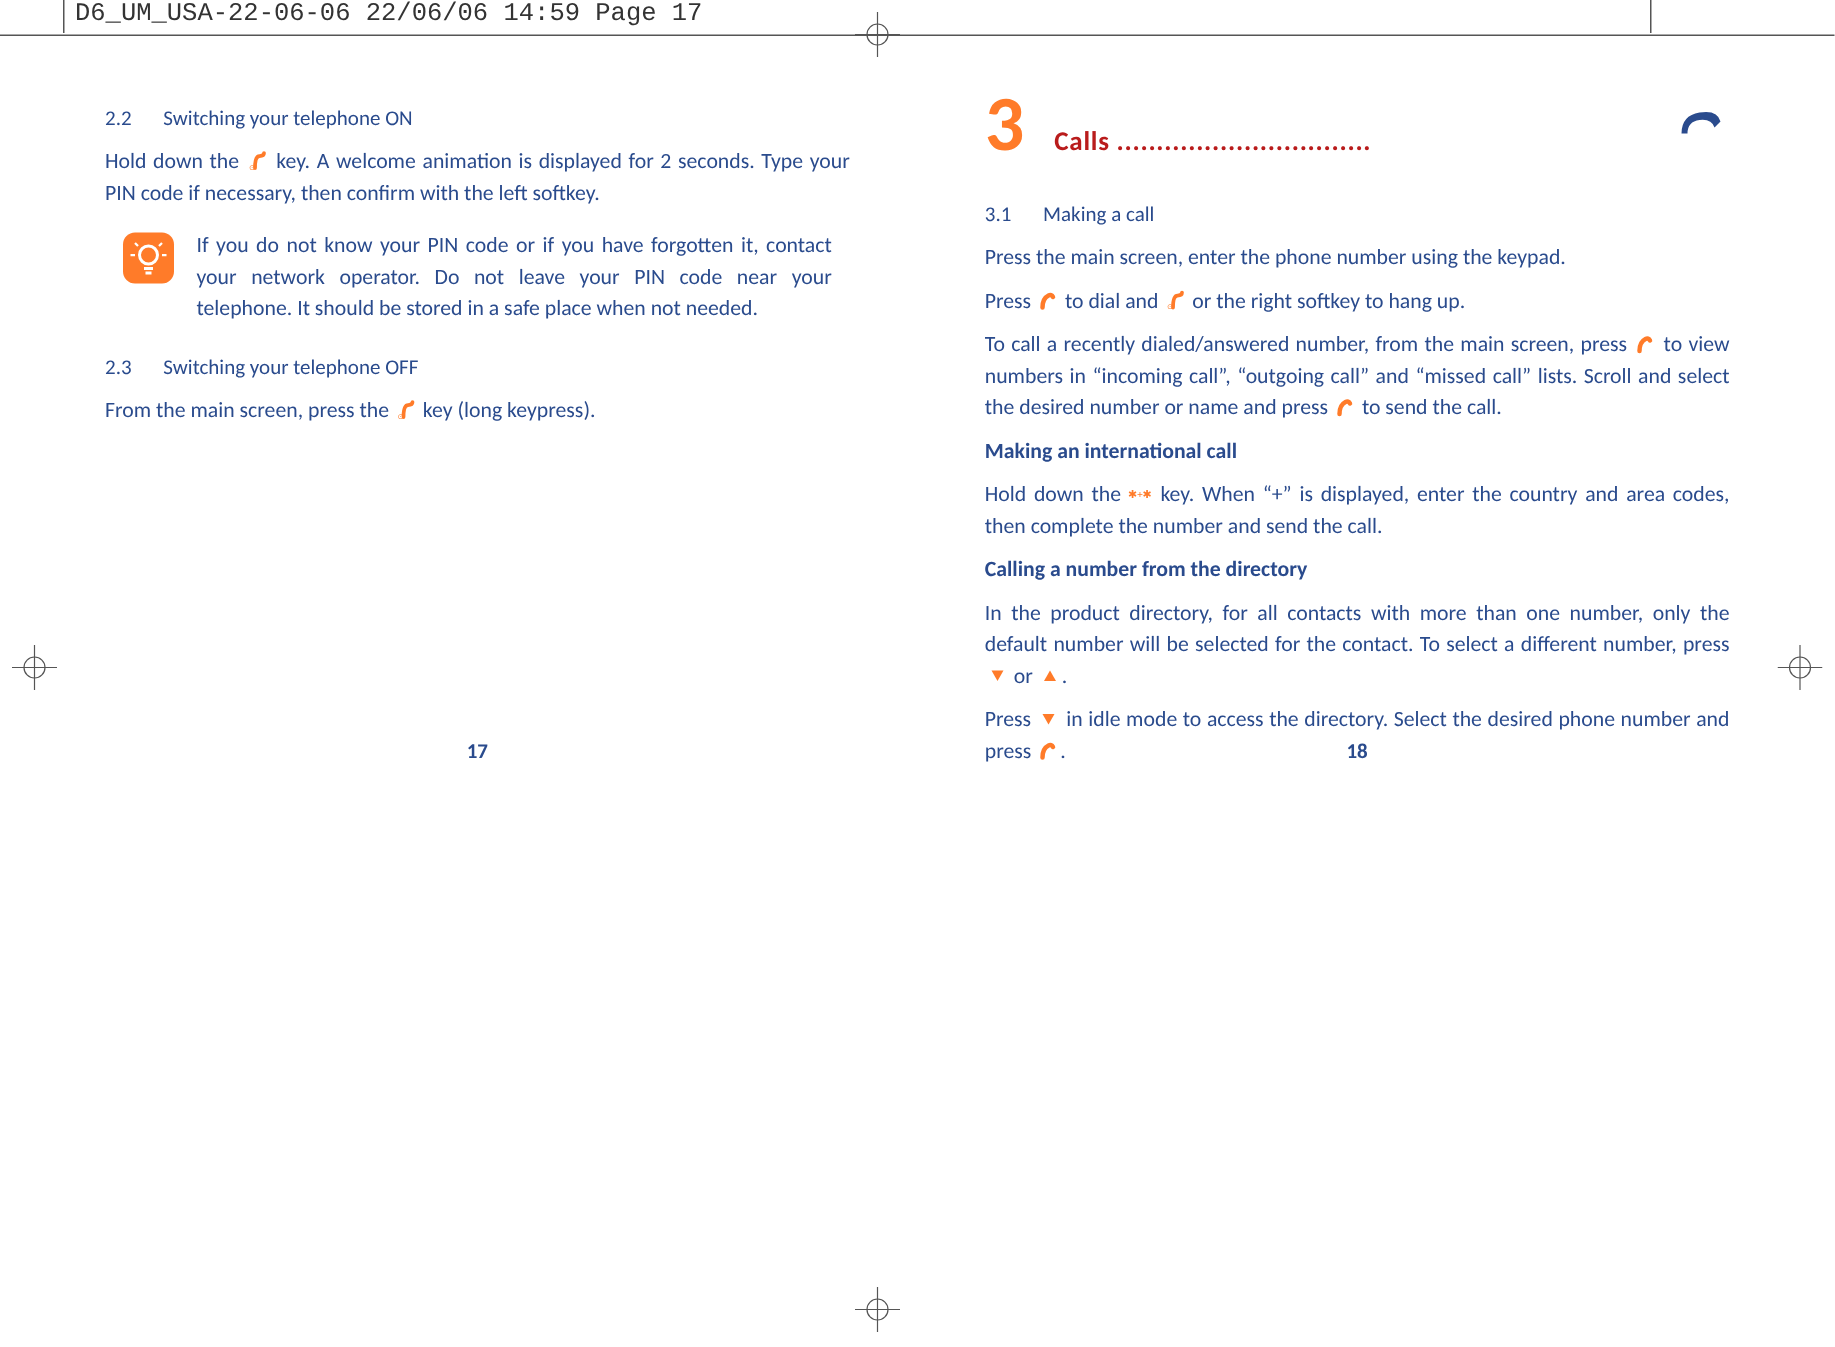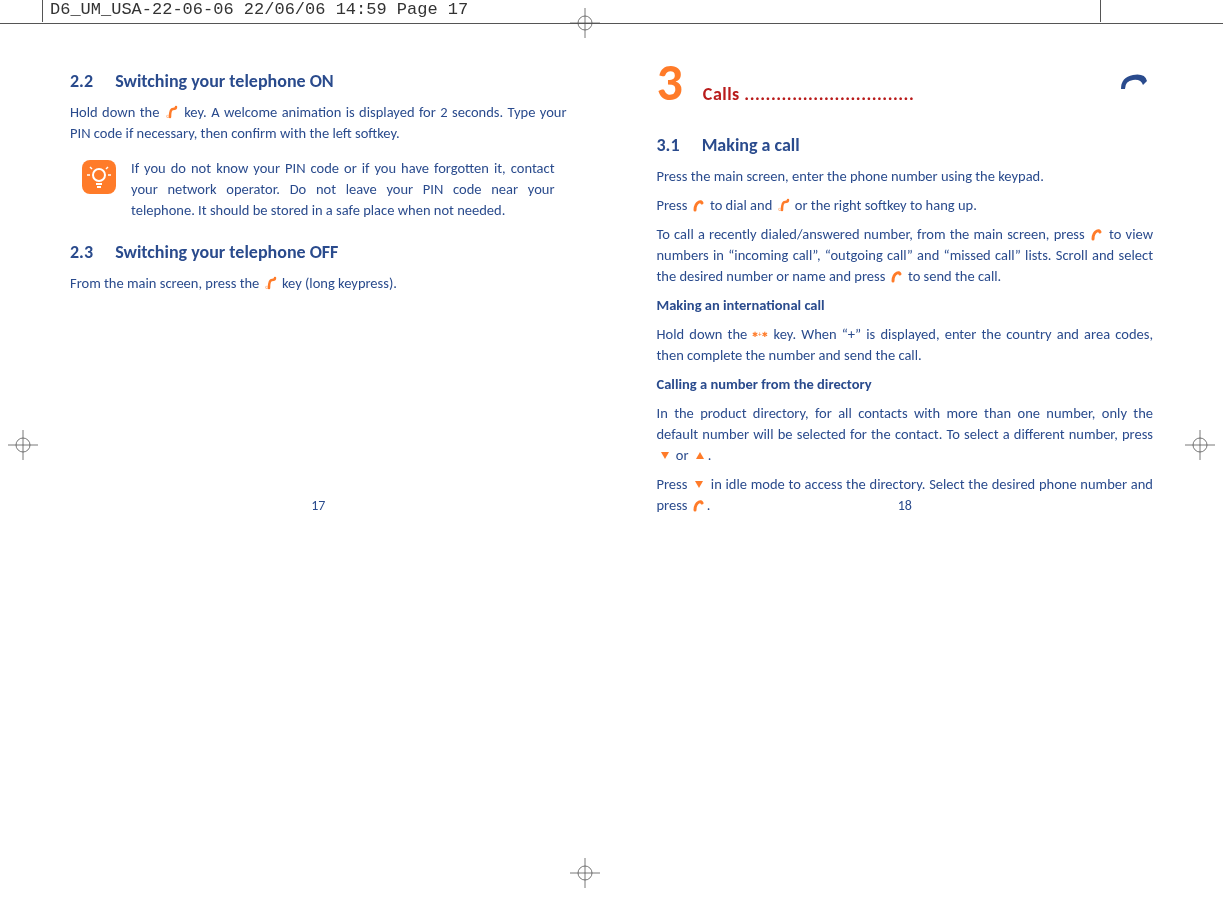--- a/index.html
+++ b/index.html
@@ -43,22 +43,22 @@
     display: flex;
     padding: 50px 70px 0 70px;
     gap: 90px;
   }
   .page {
     flex: 1;
     max-width: 500px;
     position: relative;
   }
   h2.section {
-    font-size: 18px;
-    font-weight: bold;
+    font-size: 14px;
+    font-weight: normal;
     color: #2a4b8d;
     margin: 20px 0 10px 0;
   }
   h2.section .num { margin-right: 18px; }
   p {
     font-size: 14.5px;
     line-height: 1.45;
     margin: 8px 0;
     text-align: justify;
   }
@@ -106,20 +106,21 @@
     color: #2a4b8d;
   }
   .chapter-icon svg { width: 100%; height: 100%; }
   .pageno {
     position: absolute;
     bottom: -50px;
     left: 50%;
     transform: translateX(-50%);
     font-size: 14px;
     color: #2a4b8d;
+    font-weight: bold;
   }
   .inline-icon {
     display: inline-block;
     width: 16px;
     height: 14px;
     vertical-align: -2px;
     color: #ff7b29;
   }
   .inline-icon svg { width: 100%; height: 100%; }
   .footer-area {

